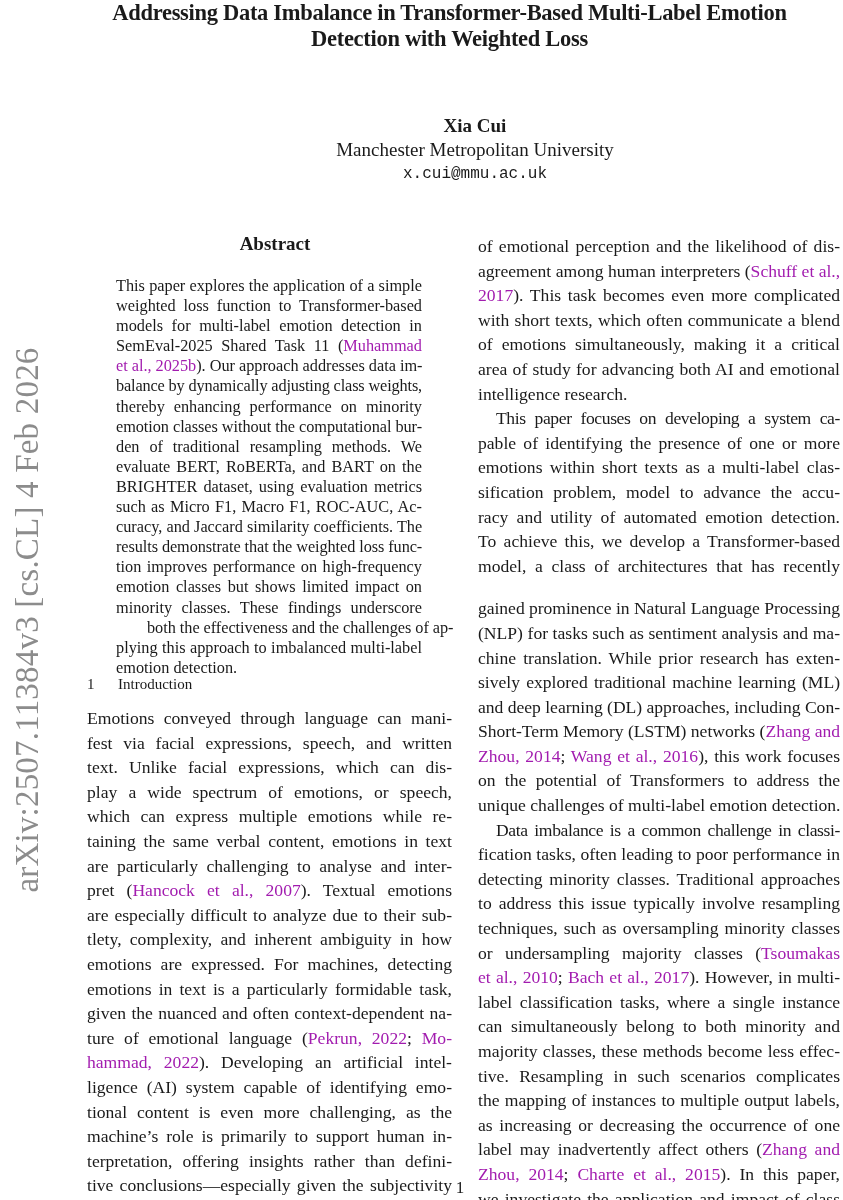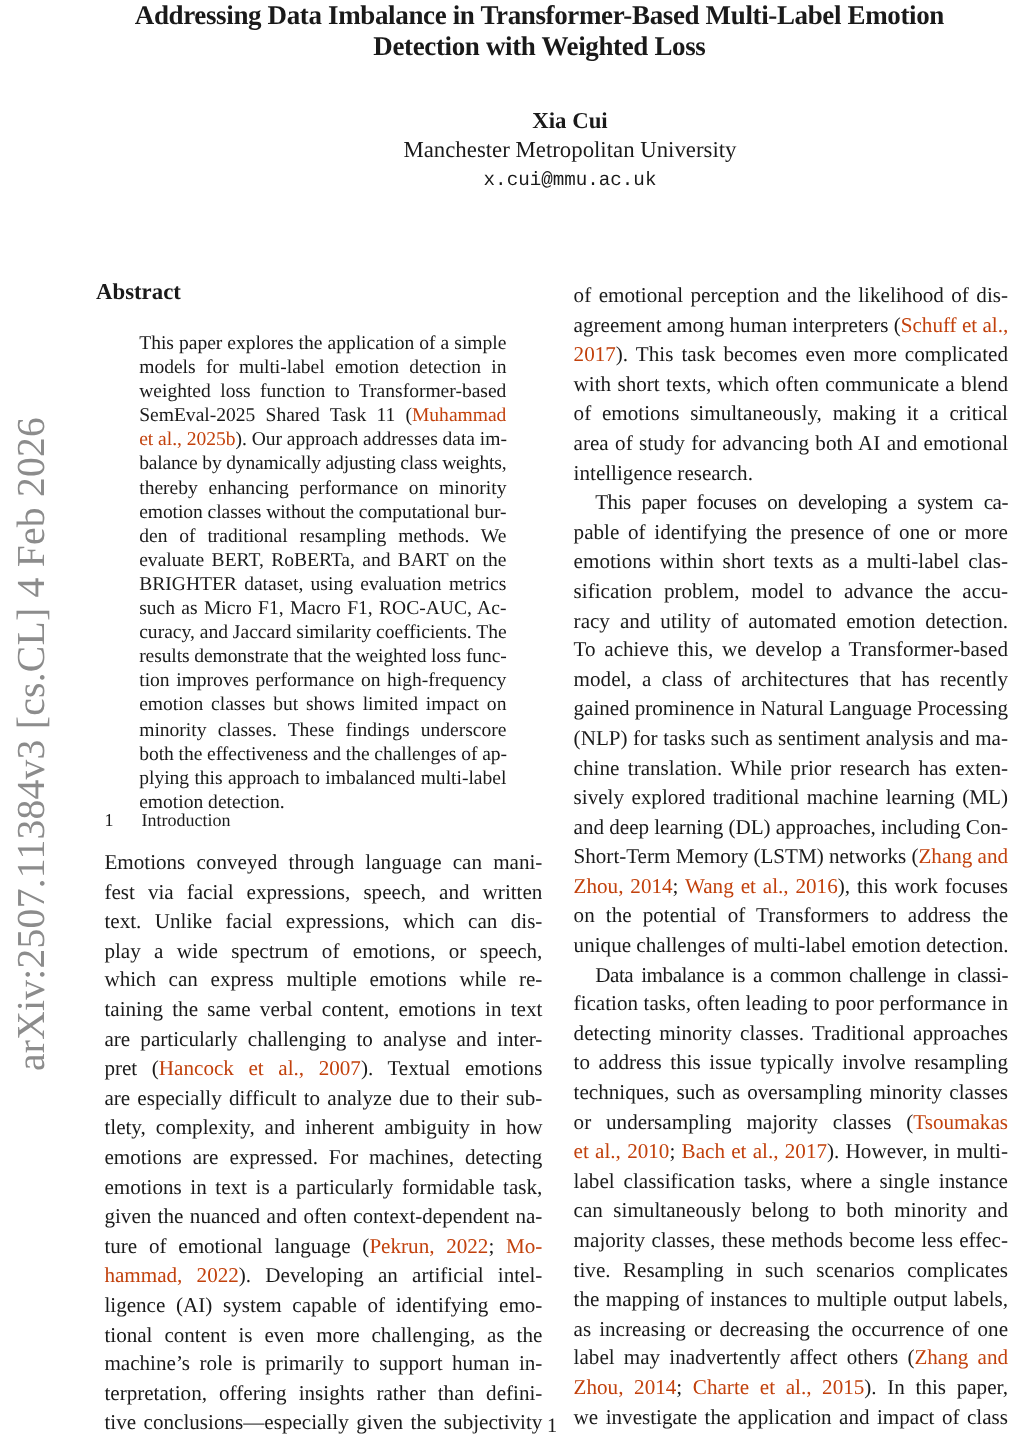--- a/index.html
+++ b/index.html
@@ -1,36 +1,36 @@
 <!DOCTYPE html>
 <html><head>
 <meta charset="utf-8">
 <style>
   html, body { margin: 0; padding: 0; background: #ffffff; }
   body { width: 843px; height: 1200px; position: relative; overflow: hidden;
          font-family: "Liberation Serif", "DejaVu Serif", serif; color: #1a1a1a; }
   .title { position: absolute; left: 68px; width: 763px; top: 0px; text-align: center;
            font-weight: bold; font-size: 22.5px; line-height: 26px; letter-spacing: -0.3px; }
   .author-block { position: absolute; left: 300px; width: 350px; top: 90px; text-align: center; }
-  .author-name { font-weight: bold; font-size: 19px; line-height: 24px; }
+  .author-name { font-weight: bold; font-size: 19px; line-height: 24px; margin-top: 24px; }
   .affil { font-size: 19px; line-height: 24px; }
   .email { font-family: "Liberation Mono", "DejaVu Sans Mono", monospace; font-size: 16px; line-height: 24px; }
 
   .arxiv { position: absolute; left: 2px; top: 270px; width: 50px; height: 700px; }
   .arxiv span { position: absolute; left: 50%; top: 50%;
                 transform: translate(-50%, -50%) rotate(-90deg);
                 white-space: nowrap; font-size: 33px; color: #8c8c8c; letter-spacing: 0.2px; }
 
   .col { position: absolute; }
   .line { display: block; height: 24.6px; line-height: 24.6px; font-size: 17.6px;
           text-align: justify; text-align-last: justify; white-space: nowrap; overflow: visible; }
   .line.last { text-align-last: left; }
   .abs .line { font-size: 16.3px; height: 20.1px; line-height: 20.1px; }
-  .cite { color: #c2410c; }
-  .abs-head { position: absolute; left: 80px; width: 390px; top: 232px; 
+  .cite { color: #a21caf; }
+  .abs-head { position: absolute; left: 80px; width: 390px; top: 232px; text-align: center;
               font-weight: bold; font-size: 19px; line-height: 24px; }
   .sec-head { position: absolute; left: 87px; top: 672px; font-weight: normal; font-size: 15px; line-height: 24px; }
   .sec-head .num { display: inline-block; width: 31px; }
   .indent { padding-left: 18px; }
   .page-num { position: absolute; left: 380px; width: 160px; top: 1178px; text-align: center; font-size: 17px; }
 </style>
 </head>
 <body>
 
 <div>
@@ -47,37 +47,37 @@
   </div>
 
   <div class="arxiv">
     <span>arXiv:2507.11384v3  [cs.CL]  4 Feb 2026</span>
   </div>
 
   <div class="abs-head">Abstract</div>
 
   <div class="col abs" id="abstract-col" style="left:116px; top:276px; width:306px;">
       <span class="line"><span>This paper explores the application of a simple</span></span>
+      <span class="line"><span>weighted loss function to Transformer-based</span></span>
       <span class="line"><span>models for multi-label emotion detection in</span></span>
-      <span class="line"><span>weighted loss function to Transformer-based</span></span>
       <span class="line"><span>SemEval-2025 Shared Task 11 (</span><span class="cite">Muhammad</span></span>
       <span class="line" style="letter-spacing: -0.0212766px;"><span class="cite">et al., 2025b</span><span>). Our approach addresses data im-</span></span>
       <span class="line" style="letter-spacing: -0.148936px;"><span>balance by dynamically adjusting class weights,</span></span>
       <span class="line"><span>thereby enhancing performance on minority</span></span>
       <span class="line" style="letter-spacing: -0.0652174px;"><span>emotion classes without the computational bur-</span></span>
       <span class="line"><span>den of traditional resampling methods.  We</span></span>
       <span class="line"><span>evaluate BERT, RoBERTa, and BART on the</span></span>
       <span class="line"><span>BRIGHTER dataset, using evaluation metrics</span></span>
       <span class="line"><span>such as Micro F1, Macro F1, ROC-AUC, Ac-</span></span>
       <span class="line"><span>curacy, and Jaccard similarity coefficients. The</span></span>
       <span class="line" style="letter-spacing: -0.0833333px;"><span>results demonstrate that the weighted loss func-</span></span>
       <span class="line"><span>tion improves performance on high-frequency</span></span>
       <span class="line"><span>emotion classes but shows limited impact on</span></span>
       <span class="line"><span>minority classes.  These findings underscore</span></span>
-      <span class="line" style="letter-spacing: -0.0416667px;"><span>both the effectiveness and the challenges of ap-</span></span>
+      <span class="line" style="letter-spacing: -0.0416667px; margin-left: 31px;"><span>both the effectiveness and the challenges of ap-</span></span>
       <span class="line"><span>plying this approach to imbalanced multi-label</span></span>
       <span class="line last"><span>emotion detection.</span></span>
     </div>
 
   <div class="sec-head">
     <span class="num">1</span><span>Introduction</span>
   </div>
 
   <div class="col" id="left-col" style="left:87px; top:706px; width:365px;">
       <span class="line"><span>Emotions conveyed through language can mani-</span></span>
@@ -110,21 +110,21 @@
       <span class="line"><span>of emotions simultaneously, making it a critical</span></span>
       <span class="line"><span>area of study for advancing both AI and emotional</span></span>
       <span class="line last"><span>intelligence research.</span></span>
       <span class="line indent" style="letter-spacing: -0.4px;"><span>This paper focuses on developing a system ca-</span></span>
       <span class="line"><span>pable of identifying the presence of one or more</span></span>
       <span class="line"><span>emotions within short texts as a multi-label clas-</span></span>
       <span class="line"><span>sification problem, model to advance the accu-</span></span>
       <span class="line"><span>racy and utility of automated emotion detection.</span></span>
       <span class="line"><span>To achieve this, we develop a Transformer-based</span></span>
       <span class="line"><span>model, a class of architectures that has recently</span></span>
-      <span class="line" style="letter-spacing: -0.0416667px;"><span>gained prominence in Natural Language Processing</span></span>
+      <span class="line" style="letter-spacing: -0.0416667px; margin-top: 18px;"><span>gained prominence in Natural Language Processing</span></span>
       <span class="line"><span>(NLP) for tasks such as sentiment analysis and ma-</span></span>
       <span class="line"><span>chine translation. While prior research has exten-</span></span>
       <span class="line"><span>sively explored traditional machine learning (ML)</span></span>
       <span class="line" style="letter-spacing: -0.0204082px;"><span>and deep learning (DL) approaches, including Con-</span></span>
       <span class="line" style="letter-spacing: -0.0227273px;"><span>Short-Term Memory (LSTM) networks (</span><span class="cite">Zhang and</span></span>
       <span class="line"><span class="cite">Zhou, 2014</span><span>; </span><span class="cite">Wang et al., 2016</span><span>), this work focuses</span></span>
       <span class="line"><span>on the potential of Transformers to address the</span></span>
       <span class="line last"><span>unique challenges of multi-label emotion detection.</span></span>
       <span class="line indent" style="letter-spacing: -0.382979px;"><span>Data imbalance is a common challenge in classi-</span></span>
       <span class="line"><span>fication tasks, often leading to poor performance in</span></span>

